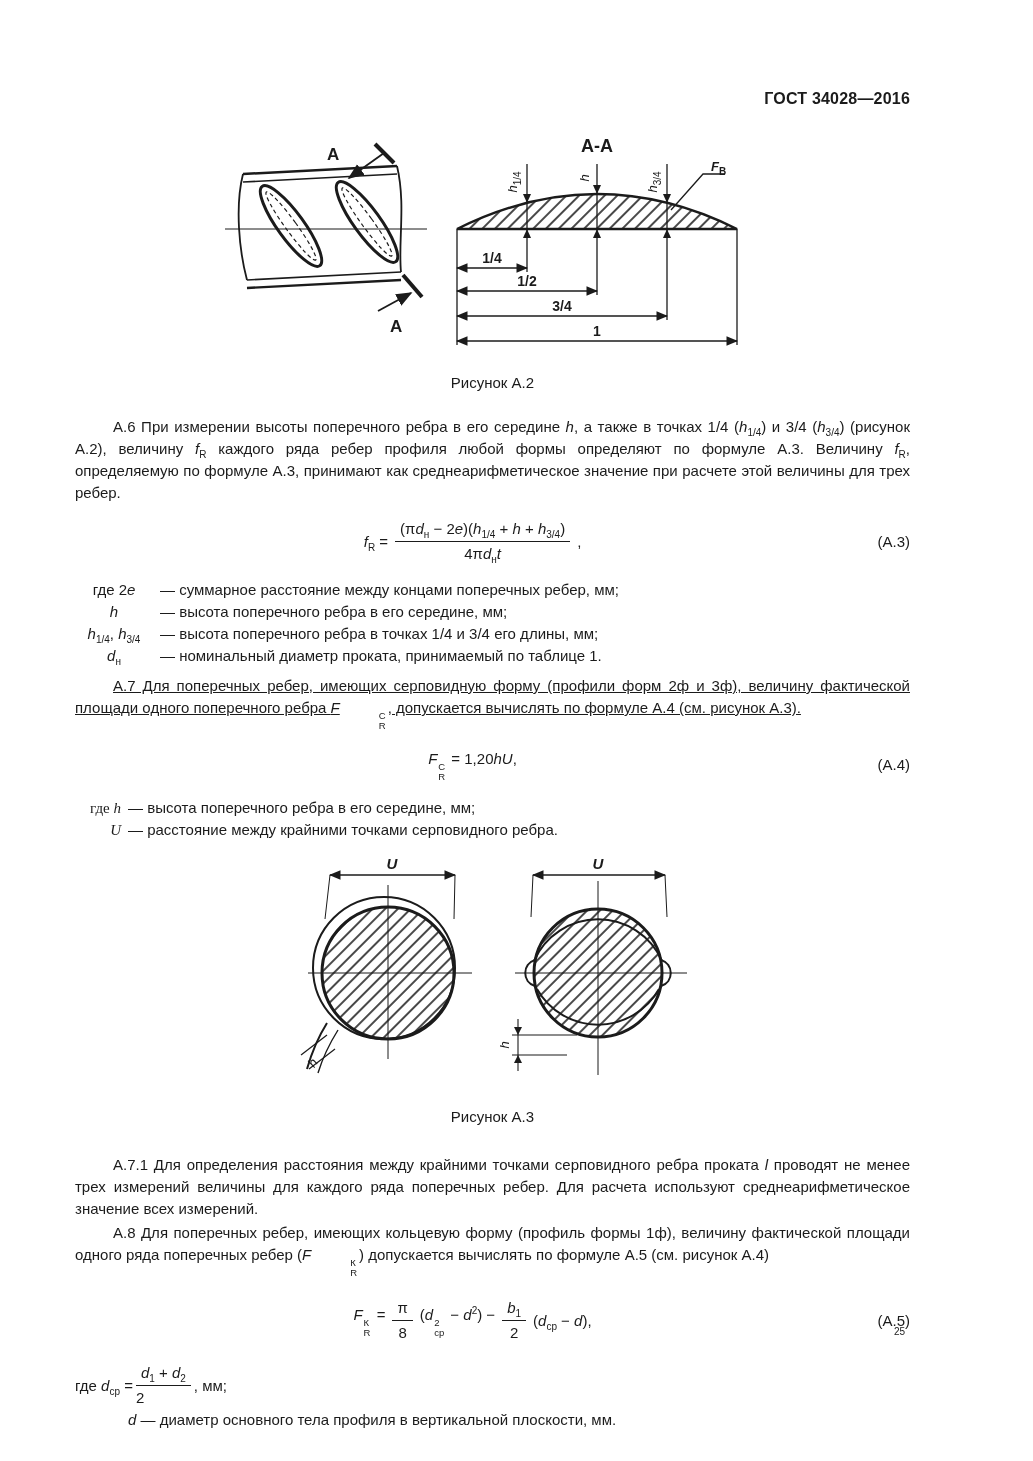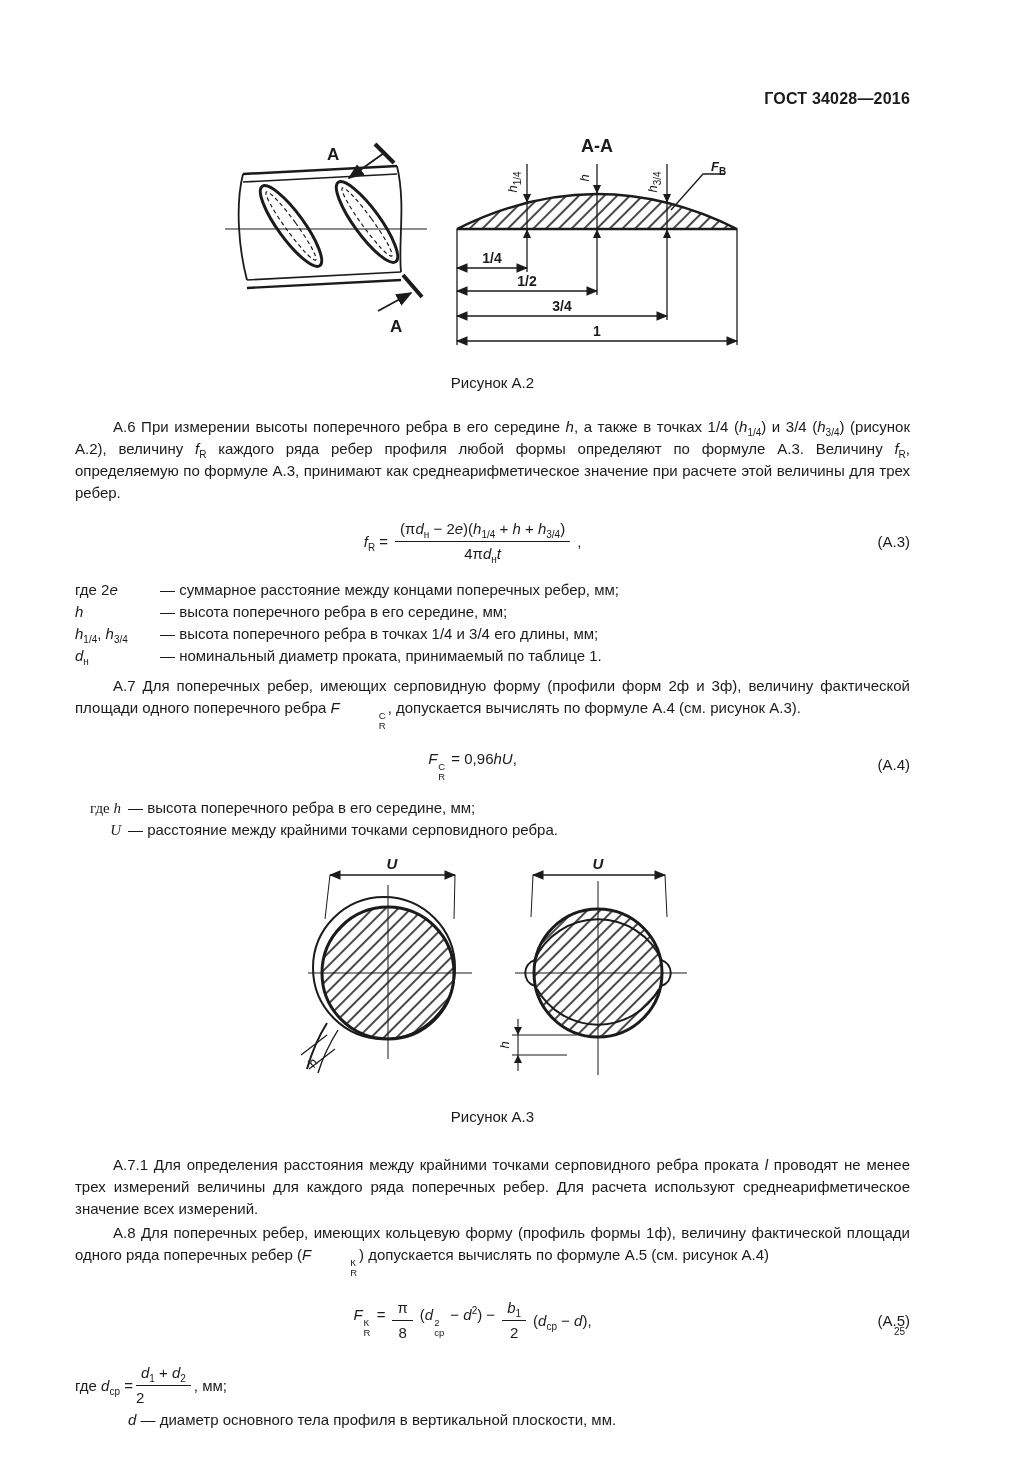--- a/index.html
+++ b/index.html
@@ -11,31 +11,31 @@
     box-sizing:border-box; padding:88px 123px 0 75px;
   }
   .hdr{ text-align:right; font-weight:bold; font-size:16px; letter-spacing:.2px;}
   .it{font-style:italic;}
   sub{font-size:10px; line-height:0;}
   sup{font-size:10px; line-height:0;}
   .ss{display:inline-flex; flex-direction:column; align-items:flex-start;
       vertical-align:-6px; font-size:9.5px; line-height:9.5px; margin:0 2px 0 1px;}
   .para{ text-align:justify; text-indent:38px; }
   .p-a6{margin-top:22px;}
-  .p-a7{margin-top:8px;}
+  .p-a7{margin-top:8px;text-decoration:underline;}
   .p-a71{margin-top:26px;}
   .p-a8{margin-top:2px;}
   .formula-row{ position:relative; text-align:center; margin:14px 40px 14px 0;}
   .formula-inner{ display:inline-flex; align-items:center; gap:4px; white-space:nowrap;}
   .frac{ display:inline-flex; flex-direction:column; vertical-align:middle; margin:0 3px;}
   .frac .num{ display:block; border-bottom:1.4px solid #1b1b1b; padding:0 5px 1px;}
   .frac .den{ display:block; padding-top:1px;}
   .formula-label{ position:absolute; right:-40px; top:50%; transform:translateY(-50%);}
   .defrow{ display:flex; }
-  .defterm{ flex:none; width:78px; text-align:left; padding-right:7px; white-space:nowrap;}
+  .defterm{ flex:none; width:78px; text-align:center; padding-right:7px; white-space:nowrap;}
   .defterm2{ flex:none; width:46px; text-align:right; padding-right:7px; white-space:nowrap;font-family:Liberation Serif, serif;}
   .defdesc{ flex:1; }
   .deflist{ margin-top:10px; }
   .figwrap{ position:relative; }
   .fig2{ margin-top:24px; height:228px;}
   .fig3{ margin-top:16px; height:240px;}
   .figcaption{ text-align:center; margin-top:10px;}
   .ovl{ position:absolute; white-space:nowrap; font-size:13px;}
   .rot90{ transform:translate(-50%,-50%) rotate(-90deg);}
   .rot55{ transform:translate(-50%,-50%) rotate(-55deg);}
@@ -159,21 +159,21 @@
   <div class="para p-a7"><span>А.7 Для поперечных ребер, имеющих серповидную форму (профили форм 2ф и 3ф), величину фактической площади одного поперечного ребра </span><span class="it">F</span><span class="ss">
         <span>С</span>
         <span>R</span>
       </span><span>, допускается вычислять по формуле А.4 (см. рисунок А.3).</span></div>
 
   <div class="formula-row" style="margin-top:18px; margin-bottom:16px;">
     <span class="formula-inner">
       <span><span class="it">F</span><span class="ss">
             <span>С</span>
             <span>R</span>
-          </span><span> = 0,96</span><span class="it">hU</span><span>,</span></span>
+          </span><span> = 1,20</span><span class="it">hU</span><span>,</span></span>
     </span>
     <span class="formula-label">(А.4)</span>
   </div>
 
   <div class="deflist">
     <div class="defrow">
       <span class="defterm2"><span>где </span><span class="it">h</span></span>
       <span class="defdesc"><span>— высота поперечного ребра в его середине, мм;</span></span>
     </div>
     <div class="defrow">

